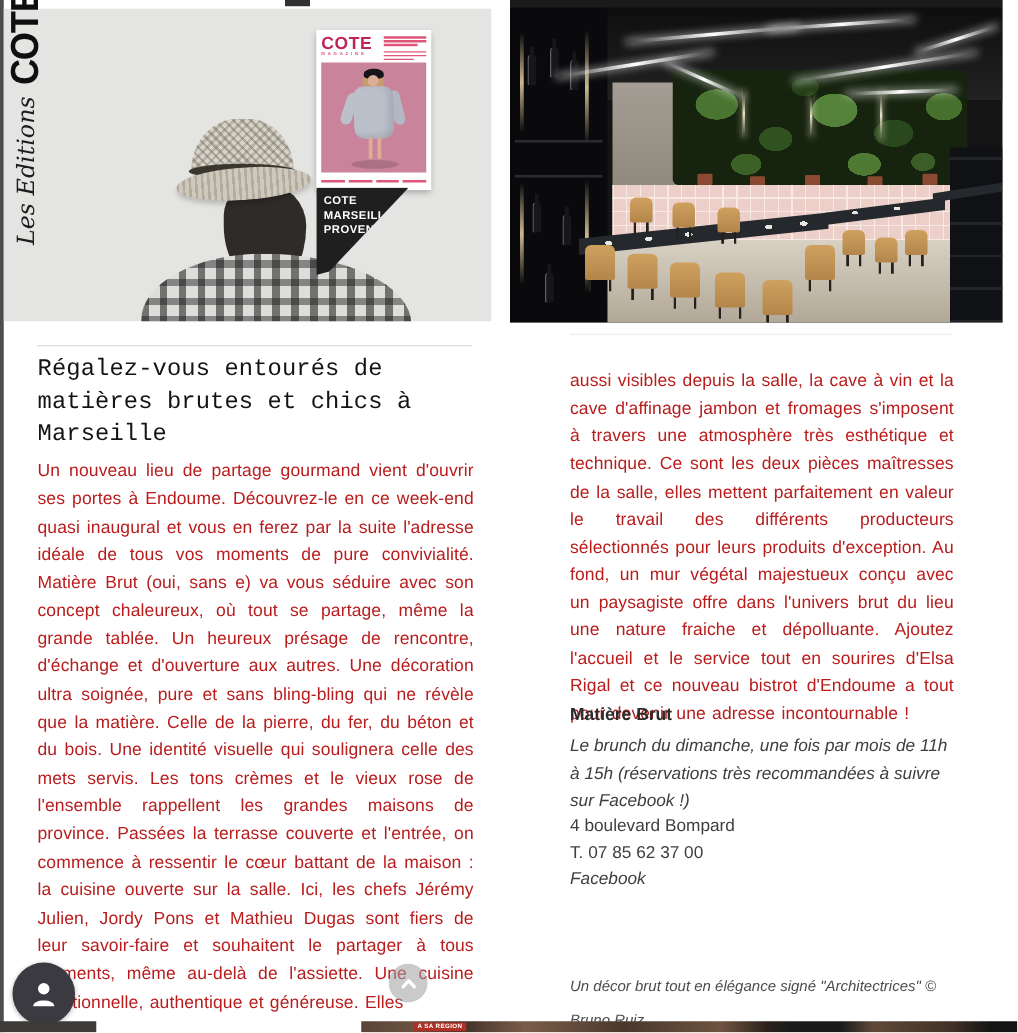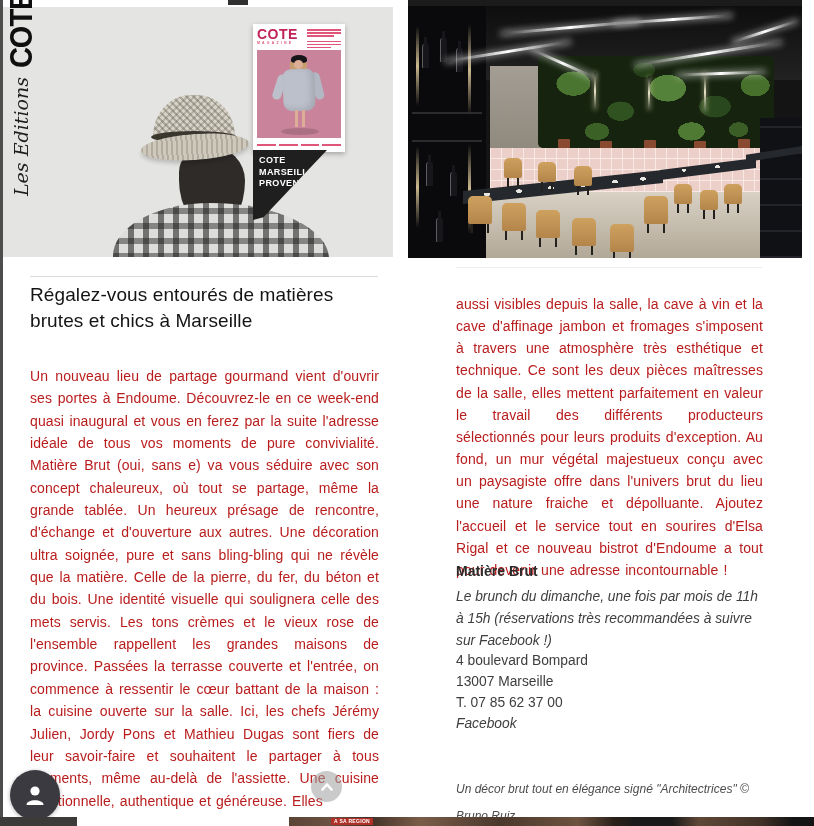--- a/index.html
+++ b/index.html
@@ -112,21 +112,21 @@
          border-radius:5px 5px 2px 2px;}
   .chair::after{content:'';position:absolute;left:3px;right:3px;bottom:-9px;height:9px;
      background:linear-gradient(90deg,#23211e 0 2px,transparent 2px calc(100% - 2px),#23211e calc(100% - 2px));}
   .chair.sm{width:18px;height:20px;}
 
   
   .rule-left{left:30px;top:276px;width:348px;height:1px;background:#dcdcdc;}
   .rule-right{left:456px;top:267px;width:306px;height:1px;background:#ededed;}
 
   
-  .heading{left:30px;top:282px;width:358px;margin:0;font-family:Liberation Sans, sans-serif;
+  .heading{left:30px;top:282px;width:358px;margin:0;font-family:Liberation Mono, monospace;
      font-weight:500;font-size:19px;line-height:26px;color:#141414;letter-spacing:.1px;}
   .bodycol{font-size:14px;line-height:22.35px;color:#b91c1c;text-align:justify;letter-spacing:.1px;word-spacing:1px;margin-top:27px;}
   .col-left{left:30px;top:338px;width:349px;height:492px;overflow:hidden;}
   .col-right{left:456px;top:266px;width:307px;line-height:22.15px;}
 
   .venue{left:456px;top:561px;width:310px;color:#3e3e3e;font-size:13.8px;}
   .venue-name{font-weight:700;color:#2c2c2c;font-size:14px;line-height:21px;margin-bottom:4px;}
   .venue-it{font-style:italic;line-height:21.8px;}
   .venue-line{line-height:20.8px;}
   .venue-link{cursor:pointer;font-style:italic;}
@@ -264,21 +264,20 @@
   <div class="abs rule-right"></div>
 
   <h1 class="abs heading">Régalez-vous entourés de matières brutes et chics à Marseille</h1>
   <div class="abs bodycol col-left">Un nouveau lieu de partage gourmand vient d'ouvrir ses portes à Endoume. Découvrez-le en ce week-end quasi inaugural et vous en ferez par la suite l'adresse idéale de tous vos moments de pure convivialité. Matière Brut (oui, sans e) va vous séduire avec son concept chaleureux, où tout se partage, même la grande tablée. Un heureux présage de rencontre, d'échange et d'ouverture aux autres. Une décoration ultra soignée, pure et sans bling-bling qui ne révèle que la matière. Celle de la pierre, du fer, du béton et du bois. Une identité visuelle qui soulignera celle des mets servis. Les tons crèmes et le vieux rose de l'ensemble rappellent les grandes maisons de province. Passées la terrasse couverte et l'entrée, on commence à ressentir le cœur battant de la maison : la cuisine ouverte sur la salle. Ici, les chefs Jérémy Julien, Jordy Pons et Mathieu Dugas sont fiers de leur savoir-faire et souhaitent le partager à tous moments, même au-delà de l'assiette. Une cuisine traditionnelle, authentique et généreuse. Elles</div>
   <div class="abs bodycol col-right">aussi visibles depuis la salle, la cave à vin et la cave d'affinage jambon et fromages s'imposent à travers une atmosphère très esthétique et technique. Ce sont les deux pièces maîtresses de la salle, elles mettent parfaitement en valeur le travail des différents producteurs sélectionnés pour leurs produits d'exception. Au fond, un mur végétal majestueux conçu avec un paysagiste offre dans l'univers brut du lieu une nature fraiche et dépolluante. Ajoutez l'accueil et le service tout en sourires d'Elsa Rigal et ce nouveau bistrot d'Endoume a tout pour devenir une adresse incontournable !</div>
 
   <div class="abs venue">
     <div class="venue-name">Matière Brut</div>
     <div class="venue-it">Le brunch du dimanche, une fois par mois de 11h à 15h (réservations très recommandées à suivre sur Facebook !)</div>
     <div class="venue-line">4 boulevard Bompard</div>
-    <div class="venue-line">13007 Marseille</div>
     <div class="venue-line">T. 07 85 62 37 00</div>
     <div class="venue-line venue-link">Facebook</div>
   </div>
 
   <div class="abs credit">Un décor brut tout en élégance signé "Architectrices" © Bruno Ruiz</div>
 
   <button class="abs avatar-btn">
     <span style="display:flex;">
       <svg width="26" height="26" viewBox="0 0 26 26">
         <circle cx="13" cy="9" r="4.6" fill="#ffffff"></circle>

